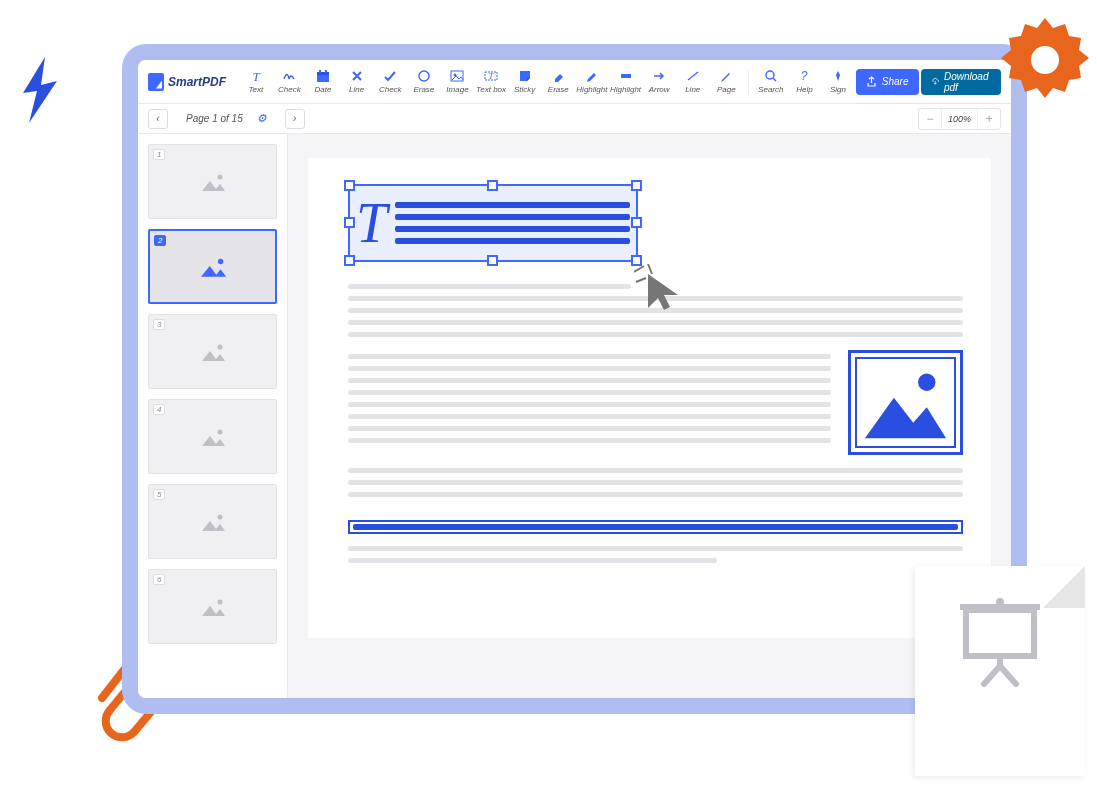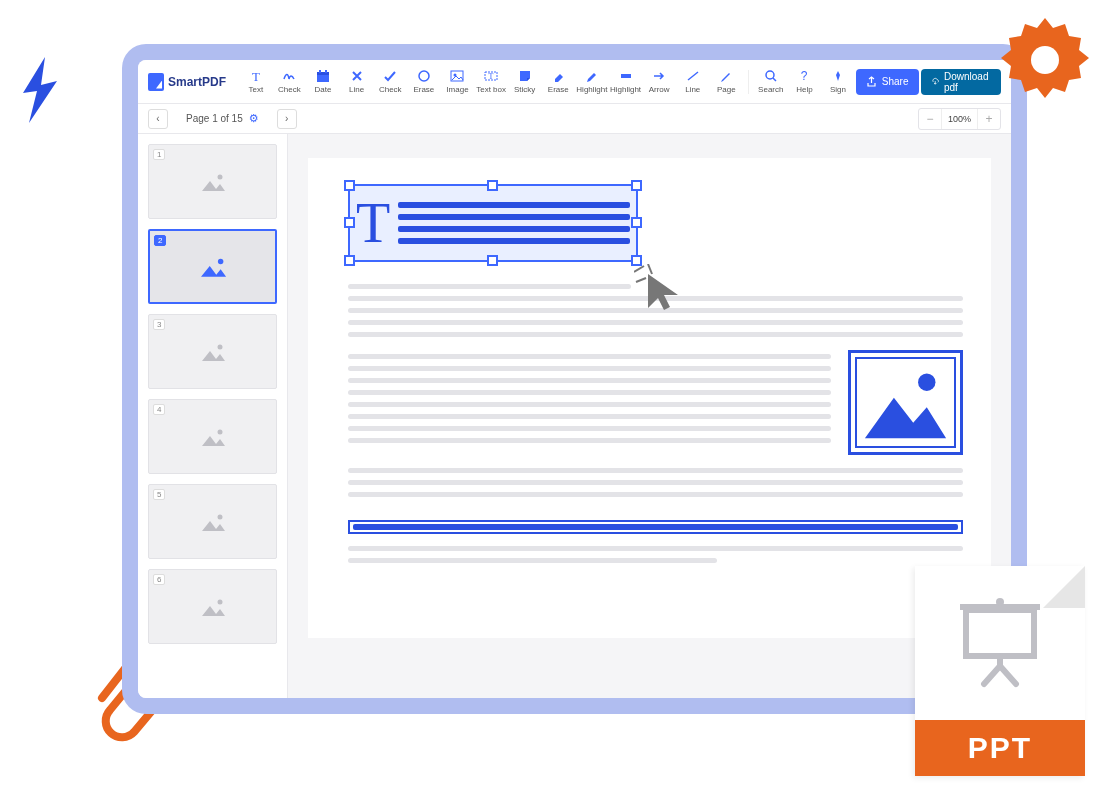--- a/index.html
+++ b/index.html
@@ -4,42 +4,42 @@
 <style>
 * { box-sizing: border-box; margin: 0; padding: 0; }
 body { font-family: -apple-system, BlinkMacSystemFont, "Segoe UI", Arial, sans-serif; background: #fff; width: 1097px; height: 788px; position: relative; overflow: hidden; }
 
 
 .deco-bolt { position: absolute; left: 15px; top: 55px; width: 50px; height: 70px; z-index: 0; }
 .deco-gear { position: absolute; right: 2px; top: 10px; width: 100px; height: 100px; z-index: 3; }
 .deco-clip { position: absolute; left: 88px; bottom: 20px; width: 90px; height: 120px; z-index: 0; }
 
 
-.tablet { position: absolute; left: 122px; top: 44px; width: 905px; height: 670px; background: #b0bdf0; border-radius: 24px; padding: 16px; z-index: 2; }
+.tablet { position: absolute; left: 122px; top: 44px; width: 905px; height: 670px; background: #b0bdf0; border-radius: 24px; padding: 16px; z-index: 2; font-style: italic; }
 .screen { width: 100%; height: 100%; background: #f5f5f7; border-radius: 8px; display: flex; flex-direction: column; overflow: hidden; }
 
 
 .toolbar { height: 44px; background: #fff; border-bottom: 1px solid #e8e8ec; display: flex; align-items: center; padding: 0 10px; gap: 2px; }
 .logo { display: flex; align-items: center; gap: 4px; font-weight: 700; font-size: 12px; color: #273a8a; margin-right: 12px; }
 .logo-icon { width: 16px; height: 18px; background: #3e68ff; border-radius: 2px; position: relative; }
 .logo-icon::after { content: ""; position: absolute; right: 2px; bottom: 2px; width: 6px; height: 8px; background: #fff; clip-path: polygon(0 100%, 100% 0, 100% 100%); }
 
 .tool { display: flex; flex-direction: column; align-items: center; justify-content: center; width: 38px; height: 38px; cursor: pointer; color: #3e68ff; font-size: 8px; gap: 2px; }
 .tool .ti { width: 16px; height: 14px; display: flex; align-items: center; justify-content: center; }
 .tool-label { color: #555; font-size: 8px; }
 .tool-group-right { margin-left: auto; display: flex; gap: 2px; }
 
 .btn { height: 26px; border-radius: 4px; display: flex; align-items: center; gap: 5px; padding: 0 10px; font-size: 10px; color: #fff; cursor: pointer; }
 .btn-share { background: #3e68ff; }
 .btn-download { background: #0369a1; }
 
 
 .subbar { height: 30px; background: #fff; border-bottom: 1px solid #e8e8ec; display: flex; align-items: center; padding: 0 10px; }
 .nav-btn { width: 20px; height: 20px; border: 1px solid #ddd; border-radius: 3px; display: flex; align-items: center; justify-content: center; color: #666; font-size: 10px; cursor: pointer; background: #fff; }
-.page-info { font-size: 10px; color: #555; margin: 0 18px; display: flex; gap: 6px; align-items: center; }
+.page-info { font-size: 10px; color: #555; margin: 0 18px; display: flex; gap: 14px; align-items: center; }
 .gear-mini { color: #3e68ff; font-size: 11px; }
 .zoom-box { margin-left: auto; border: 1px solid #e3e3e8; border-radius: 3px; height: 22px; display: flex; align-items: center; background: #fff; }
 .zoom-b { width: 22px; text-align: center; color: #aaa; font-size: 12px; cursor: pointer; }
 .zoom-v { font-size: 9px; padding: 0 6px; color: #444; border-left: 1px solid #eee; border-right: 1px solid #eee; height: 100%; display: flex; align-items: center; }
 
 
 .body { flex: 1; display: flex; overflow: hidden; }
 .thumbs { width: 150px; background: #fff; border-right: 1px solid #e8e8ec; padding: 10px; display: flex; flex-direction: column; gap: 10px; overflow: hidden; }
 .thumb { height: 75px; background: #f0f0f2; border: 1px solid #e2e2e6; border-radius: 2px; position: relative; display: flex; align-items: center; justify-content: center; }
 .thumb.active { border: 2px solid #3e68ff; background: #e5e5e9; }
@@ -421,14 +421,13 @@
 </div>
 
 <div class="ppt-file">
   <div class="corner"></div>
   <svg class="easel" viewBox="0 0 84 90">
     <rect x="8" y="12" width="68" height="46" stroke="#bfbfc5" stroke-width="6" fill="none"></rect>
     <rect x="2" y="6" width="80" height="6" fill="#bfbfc5"></rect>
     <circle cx="42" cy="4" r="4" fill="#bfbfc5"></circle>
     <path d="M42 58 v10 M42 68 L26 86 M42 68 L58 86" stroke="#bfbfc5" stroke-width="6" fill="none" stroke-linecap="round"></path>
   </svg>
-  <div class="band">PPT</div>
 </div>
 
 </body></html>

